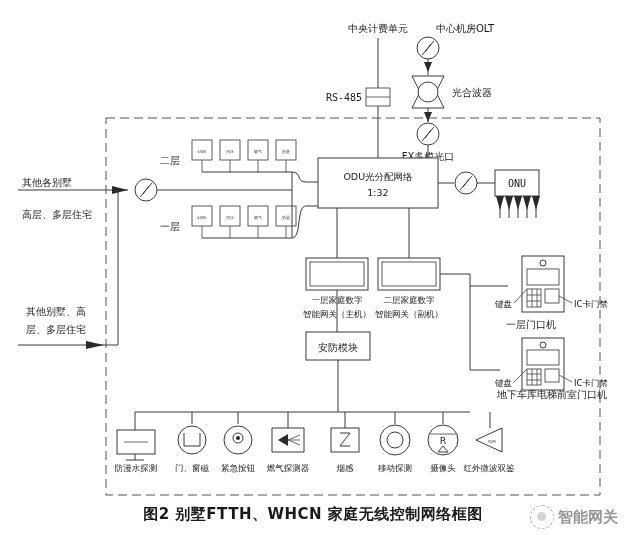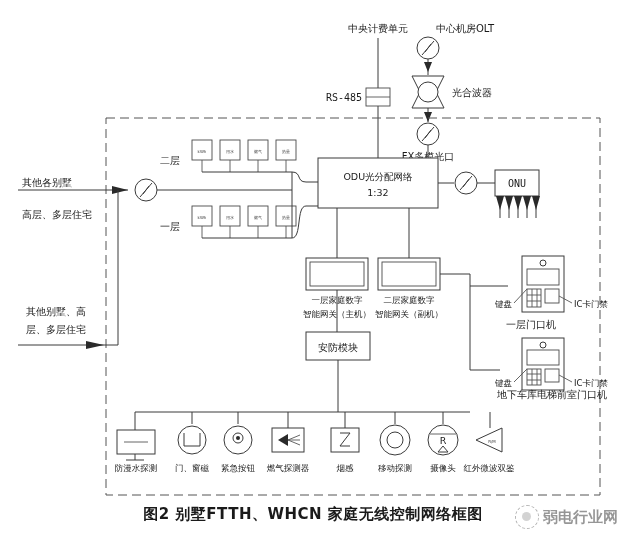--- a/index.html
+++ b/index.html
@@ -307,14 +307,14 @@
     <text class="t-tiny mid" x="492" y="443" font-size="7">R/M</text>
   </g>
   <text class="t-cn-sm mid" x="489" y="471">红外微波双鉴</text>
 
   <text class="t-title mid" x="313" y="519">图2 别墅FTTH、WHCN 家庭无线控制网络框图</text>
 
 </svg>
 
 <div id="watermark">
   <div class="wm-logo"></div>
-  <div class="wm-text">弱电行业网</div>
+  <div class="wm-text">智能网关</div>
 </div>
 
 </body></html>

